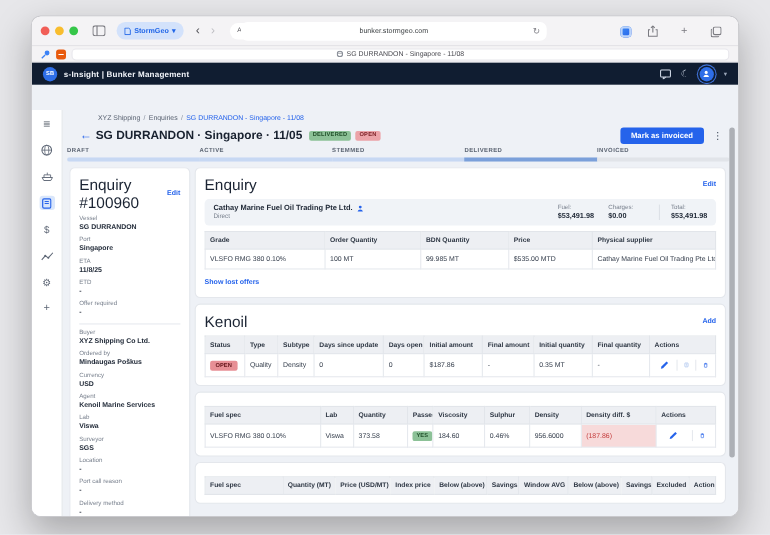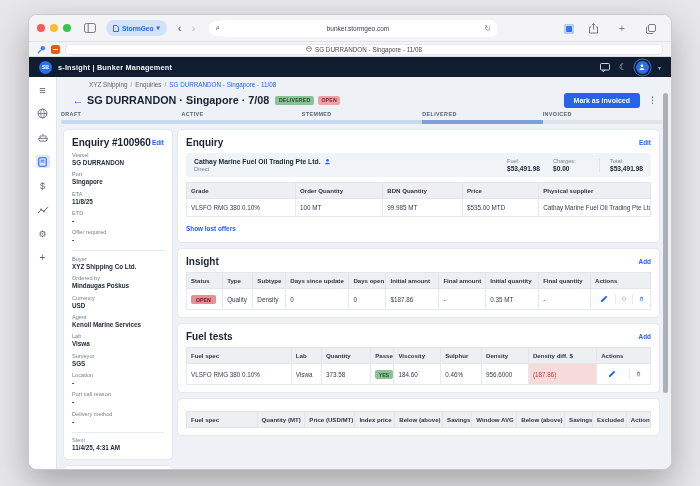--- a/index.html
+++ b/index.html
@@ -24,21 +24,21 @@
            display:flex;align-items:center;justify-content:center;font-size:6.5px;color:#3c4043;}
   .urlpill .reload{position:absolute;right:6px;font-size:8px;color:#86868c;}
   .tbright{position:absolute;right:10px;top:0;height:27px;display:flex;align-items:center;gap:9px;}
   .extdot{width:10px;height:10px;border-radius:3px;background:linear-gradient(135deg,#3f8cf3,#2563eb);box-shadow:inset 0 0 0 2px #bcd4fa;}
   .tabstrip{height:15px;background:#f4f3f5;border-bottom:1px solid #e0dfe3;display:flex;align-items:center;padding:0 8px;gap:5px;}
   .pagetab{flex:1;height:11px;background:#fff;border:1px solid #e8e7ec;border-radius:4px;display:flex;align-items:center;
            justify-content:center;gap:3px;font-size:6.3px;color:#4a4a50;}
   .pinorange{width:9px;height:9px;border-radius:2.5px;background:#e8590c;position:relative;}
   .pinorange:after{content:"";position:absolute;left:2px;top:4px;width:5px;height:1.5px;background:#fff;border-radius:1px;}
   
-  .app{height:414px;display:flex;flex-direction:column;background:#eef1f6;position:relative;}
+  .app{height:414px;display:flex;flex-direction:column;background:#eef1f6;position:relative;gap:23px;}
   .apphdr{height:20px;background:#101d31;display:flex;align-items:center;padding:0 10px;flex:none;}
   .sblogo{width:13px;height:13px;border-radius:50%;background:#2e6ee8;color:#fff;font-size:5.2px;font-weight:700;
           display:flex;align-items:center;justify-content:center;margin-right:6px;}
   .apptitle{color:#f2f5fa;font-size:7.3px;font-weight:700;letter-spacing:.2px;}
   .hdr-right{margin-left:auto;display:flex;align-items:center;gap:9px;color:#c9d2e0;}
   .avatar{width:13px;height:13px;border-radius:50%;background:#2e6ee8;display:flex;align-items:center;justify-content:center;
           box-shadow:0 0 0 1.5px #0f1c30,0 0 0 2.5px #3f71d6;}
   .caret{color:#9aa6b8;font-size:6px;}
   .appbody{flex:1;display:flex;overflow:hidden;position:relative;}
   .rail{width:28px;background:#fff;border-right:1px solid #e2e5ea;display:flex;flex-direction:column;align-items:center;
@@ -63,21 +63,21 @@
   .steps span{flex:1;font-size:5.4px;font-weight:700;letter-spacing:.4px;color:#5c6573;}
   .stepbar{display:flex;height:3.5px;border-radius:2px;overflow:hidden;margin-top:3px;}
   .stepbar i{flex:1;background:#c7d8f3;}
   .stepbar i.on{background:#7ba0da;}
   .stepbar i.off{background:#e1e4e9;}
   .content{display:flex;gap:4px;margin:5px 11px 0 6px;align-items:flex-start;height:341px;overflow:hidden;}
   .leftcol{width:110px;flex:none;display:flex;flex-direction:column;gap:5px;height:100%;}
   .rightcol{flex:1;display:flex;flex-direction:column;gap:5px;}
   .card{background:#fff;border:1px solid #e4e7ec;border-radius:5px;padding:7px 8px;}
   .card-h{display:flex;align-items:center;justify-content:space-between;}
-  .card-h .ct{font-size:10px;font-weight:700;color:#1b2433;}
+  .card-h .ct{font-size:14px;font-weight:400;color:#1b2433;}
   .lnk{color:#2563eb;font-size:6.4px;font-weight:700;}
   
   .fld{margin-top:4.5px;}
   .fld .fl{font-size:5.6px;color:#79818e;margin-bottom:1px;}
   .fld .fv{font-size:6.3px;font-weight:700;color:#232c3a;line-height:1.25;}
   .divider{border:none;border-top:1px solid #e7eaef;margin:6px 0 2px;}
   .notescard{flex:1;overflow:hidden;}
   
   .dbanner{margin-top:5px;background:#f0f3f7;border-radius:4px;display:flex;align-items:center;padding:5px 8px;}
   .supname{font-size:6.8px;font-weight:700;color:#232c3a;display:flex;align-items:center;gap:3px;}
@@ -240,21 +240,21 @@
       </div>
 
       <div class="main">
 
         <div class="crumbs">
           <span>XYZ Shipping</span><span class="sep">/</span><span>Enquiries</span><span class="sep">/</span><span class="cur">SG DURRANDON - Singapore - 11/08</span>
         </div>
 
         <div class="titlerow">
           <span class="backarr">←</span>
-          <span class="pagetitle">SG DURRANDON · Singapore · 7/08</span>
+          <span class="pagetitle">SG DURRANDON · Singapore · 11/05</span>
           <span class="badge green">DELIVERED</span>
           <span class="badge red">OPEN</span>
           <button class="primarybtn">Mark as invoiced</button>
           <span class="kebab">⋮</span>
         </div>
 
         <div class="stepper">
           <div class="steps">
             <span>DRAFT</span>
             <span>ACTIVE</span>
@@ -403,21 +403,21 @@
                   <td>$535.00 MTD</td>
                   <td>Cathay Marine Fuel Oil Trading Pte Ltd.</td>
                 </tr>
               </tbody>
                 </table>
               <span class="lnk lostlink">Show lost offers</span>
             </div>
 
             <div class="card">
               <div class="card-h">
-                <span class="ct">Insight</span>
+                <span class="ct">Kenoil</span>
                 <span class="lnk">Add</span>
               </div>
               <table class="tbl">
                 <colgroup>
                     <col style="width:7.8%">
                     <col style="width:6.5%">
                     <col style="width:7.1%">
                     <col style="width:13.6%">
                     <col style="width:8%">
                     <col style="width:11.4%">
@@ -470,24 +470,20 @@
                             </svg>
                           </span>
                     </span>
                   </td>
                 </tr>
               </tbody>
                 </table>
             </div>
 
             <div class="card">
-              <div class="card-h">
-                <span class="ct">Fuel tests</span>
-                <span class="lnk">Add</span>
-              </div>
               <table class="tbl">
                 <colgroup>
                     <col style="width:22.6%">
                     <col style="width:6.5%">
                     <col style="width:10.6%">
                     <col style="width:5%">
                     <col style="width:10.1%">
                     <col style="width:8.8%">
                     <col style="width:10.1%">
                     <col style="width:14.7%">

